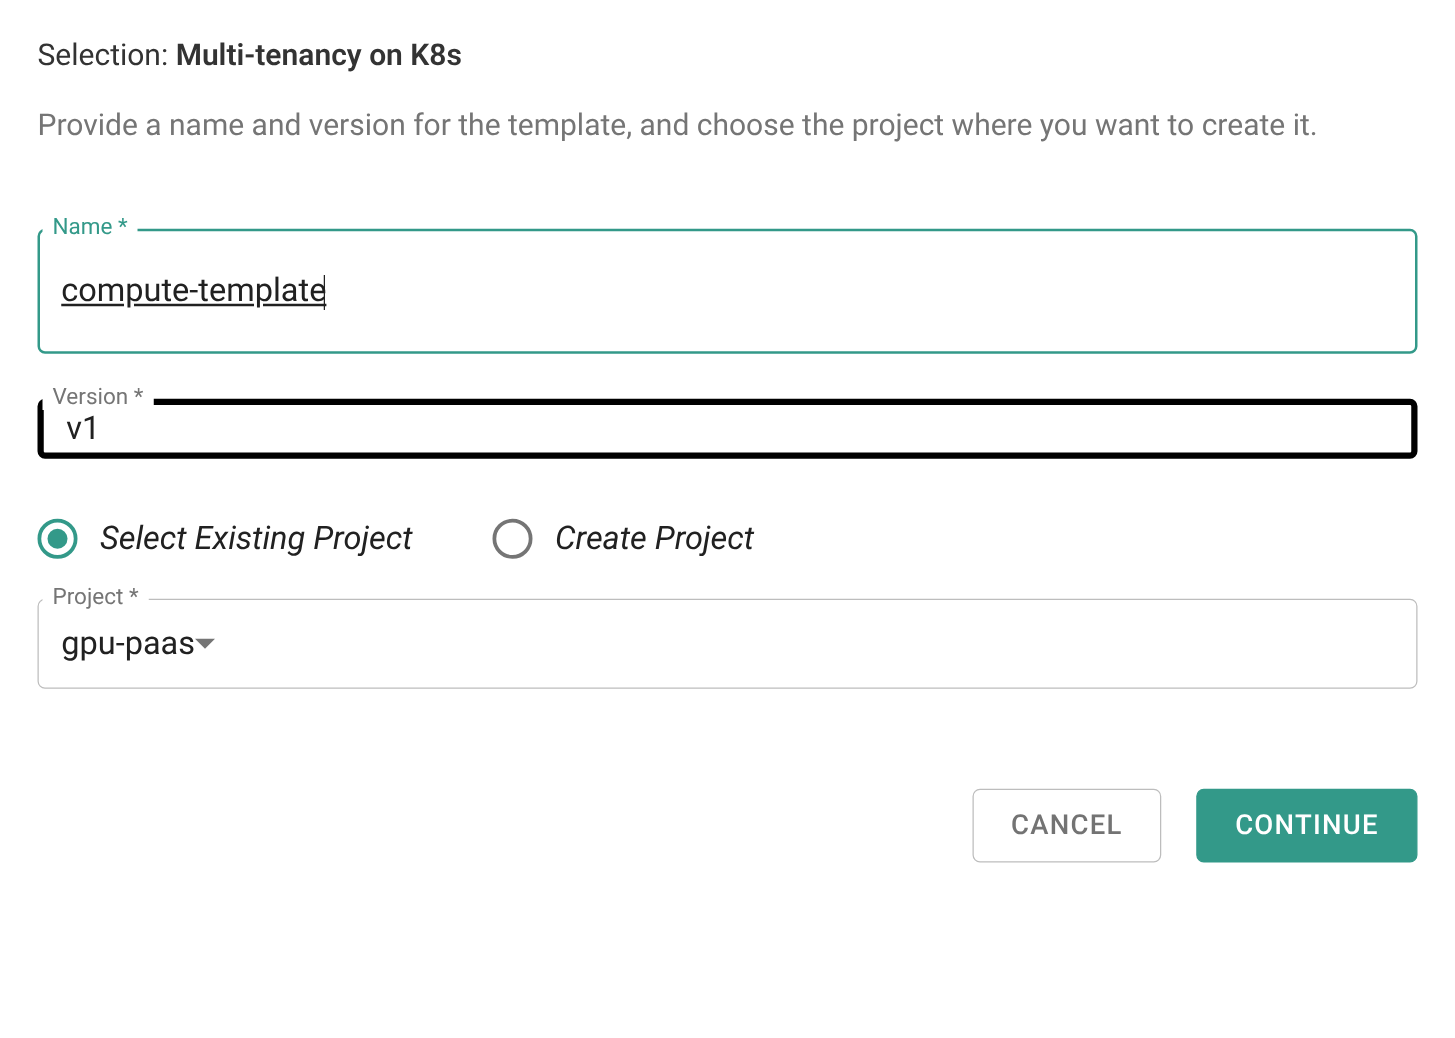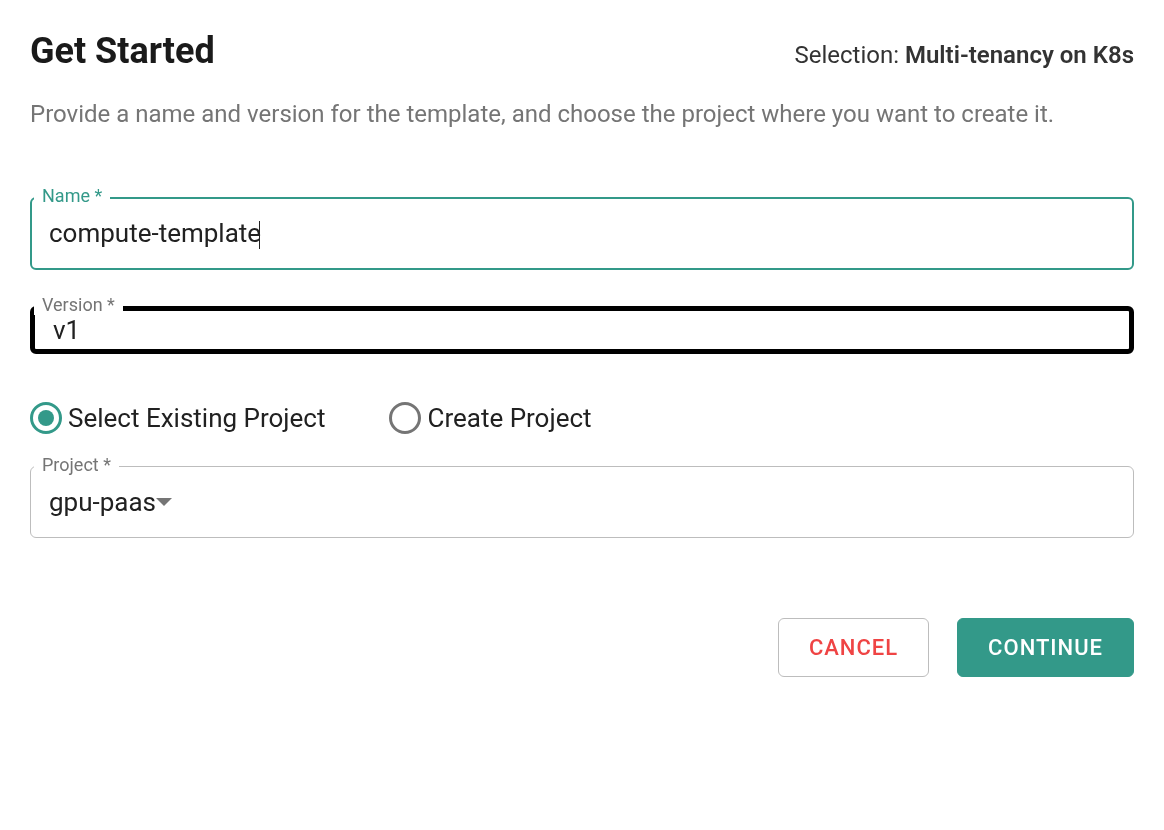--- a/index.html
+++ b/index.html
@@ -44,21 +44,22 @@
       font-size: 26px;
       border: 5px solid #000000;
       border-radius: 6px;
       outline: none;
       background: #fff;
       color: #212121;
       font-family: inherit;
     }
     .field.focused .field-input {
       border: 2px solid #339989;
-      padding: 19px 17px;
+      padding: 33px 17px;
+      text-decoration: underline;
     }
     .field-label {
       position: absolute;
       top: -12px;
       left: 4px;
       background: #fff;
       padding: 0 8px;
       font-size: 18px;
       color: #757575;
     }
@@ -75,22 +76,23 @@
     }
     .radio-row {
       display: flex;
       gap: 64px;
       margin-top: 48px;
       margin-bottom: 32px;
     }
     .radio-option {
       display: flex;
       align-items: center;
-      gap: 6px;
+      gap: 18px;
       cursor: pointer;
+      font-style: italic;
     }
     .radio-circle {
       width: 32px;
       height: 32px;
       border-radius: 50%;
       display: flex;
       align-items: center;
       justify-content: center;
     }
     .radio-circle.selected {
@@ -146,33 +148,32 @@
       font-size: 22px;
       font-weight: 500;
       letter-spacing: 1px;
       border-radius: 6px;
       cursor: pointer;
       font-family: inherit;
     }
     .btn-cancel {
       background: #fff;
       border: 1px solid #bdbdbd;
-      color: #ef4444;
+      color: #737373;
     }
     .btn-continue {
       background: #339989;
       border: 1px solid #339989;
       color: #fff;
     }
   </style>
 </head>
 <body>
 
 <div class="header">
-  <h1 class="title">Get Started</h1>
   <div class="selection">
     <span class="selection-label">Selection: </span><span class="selection-value">Multi-tenancy on K8s</span>
   </div>
 </div>
 
 <p class="description">Provide a name and version for the template, and choose the project where you want to create it.</p>
 
 <div class="field focused">
   <label class="field-label">Name *</label>
   <div class="field-input">

